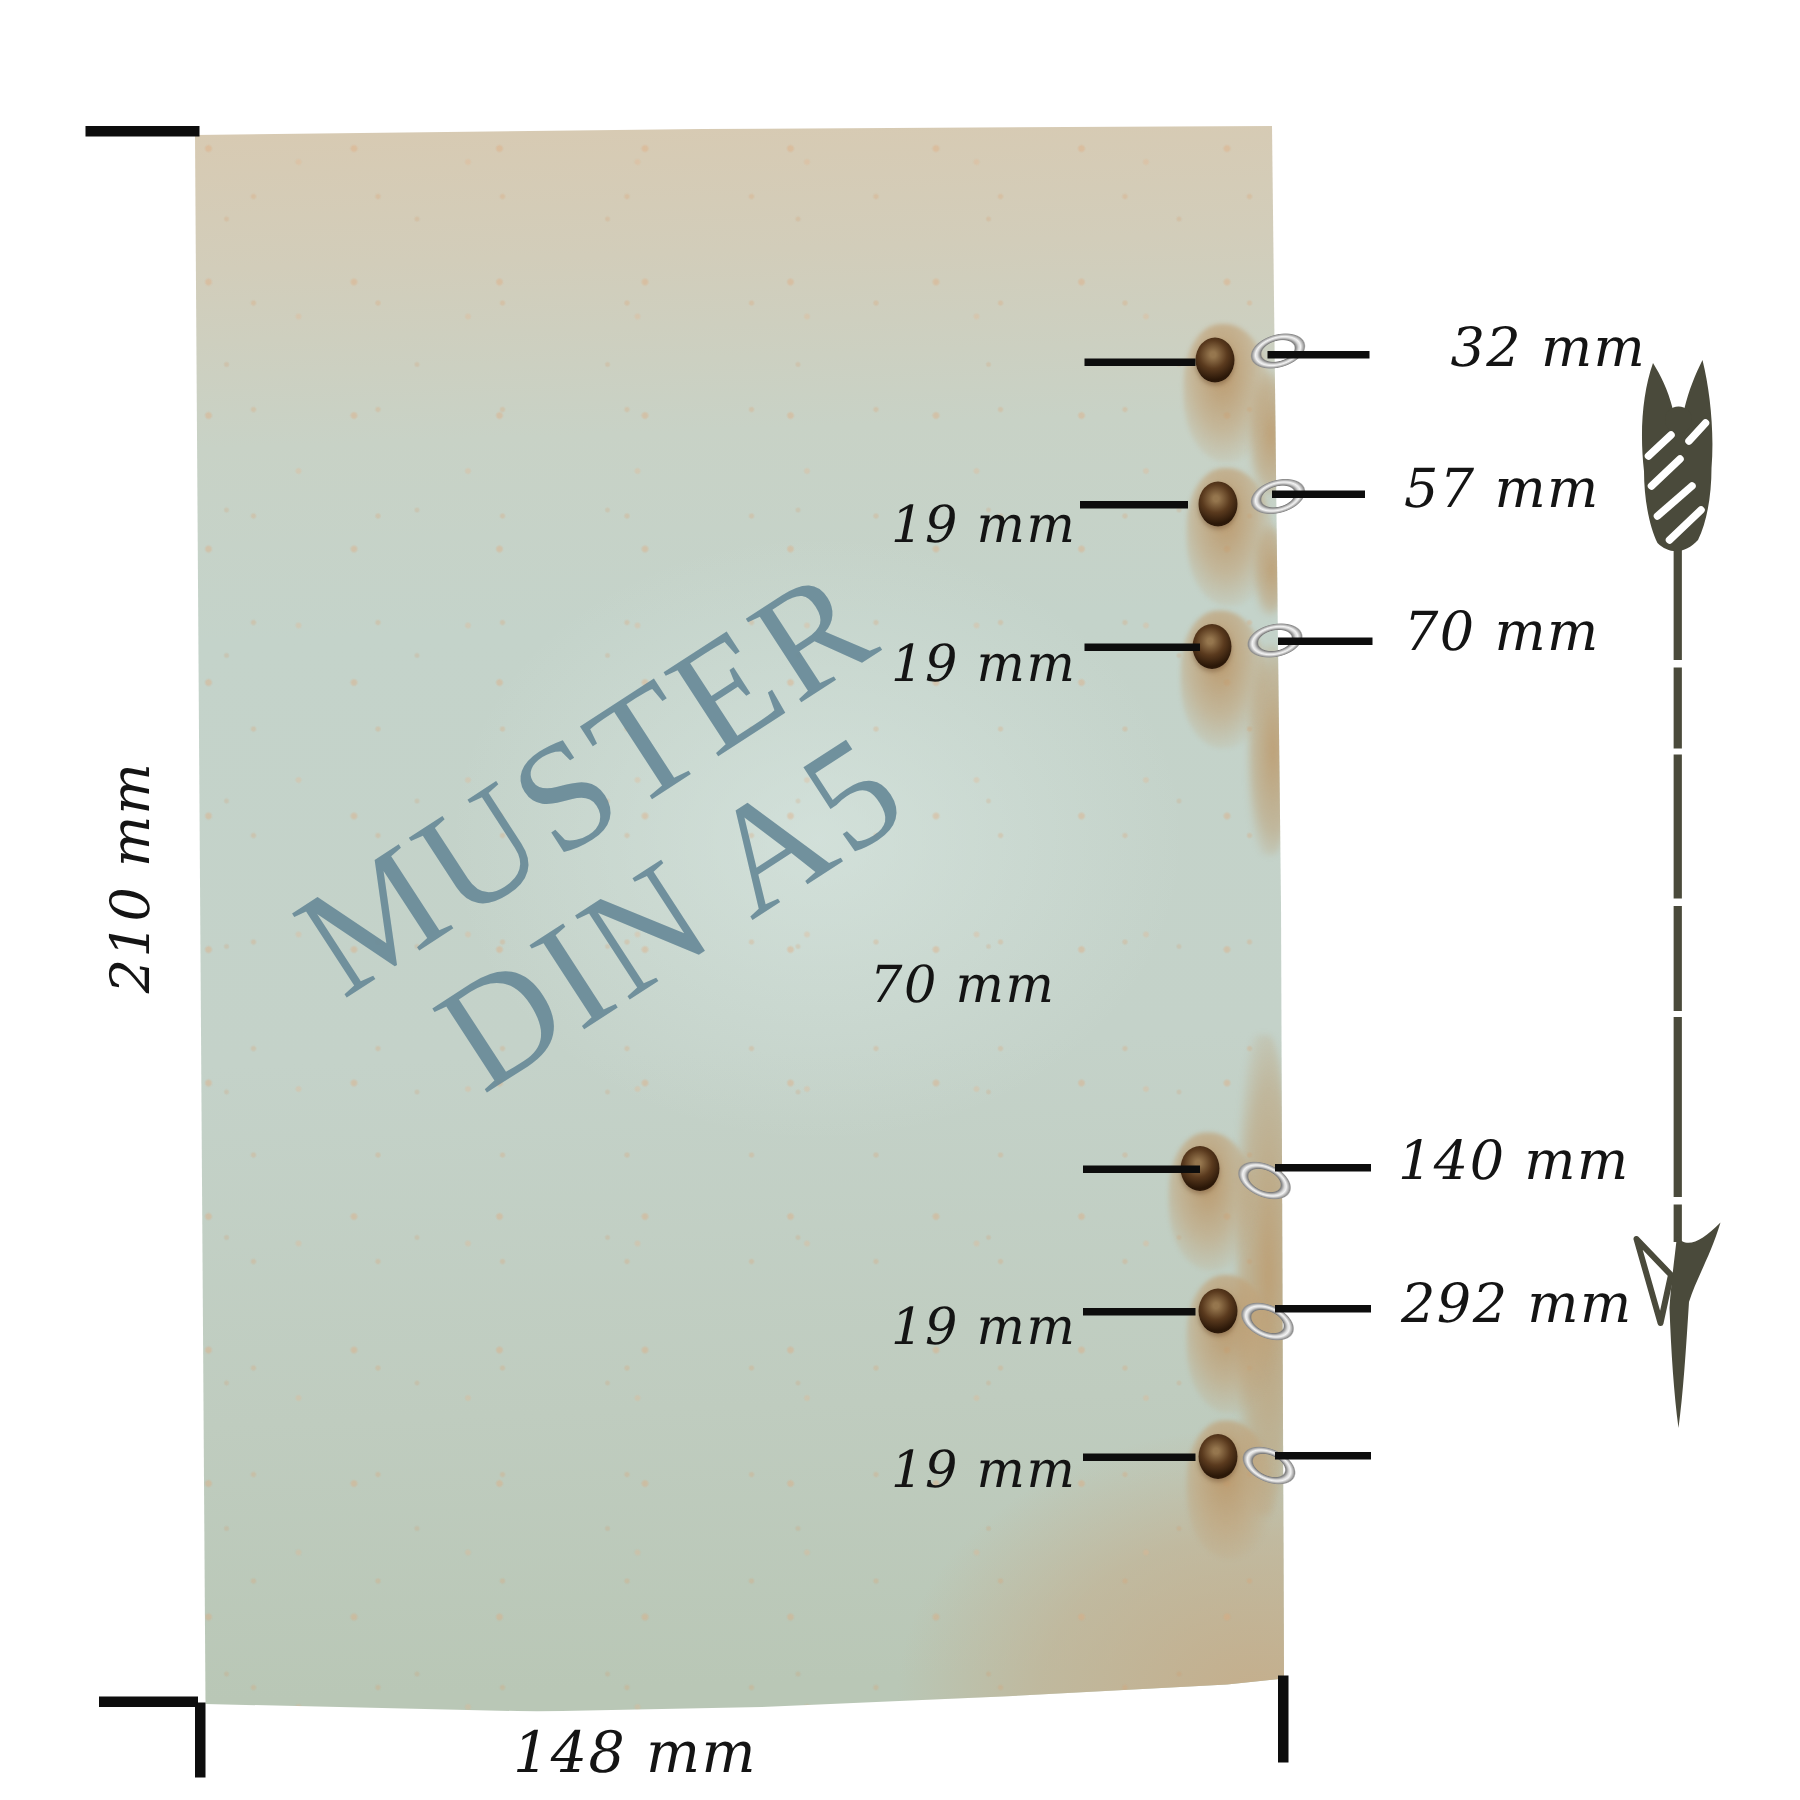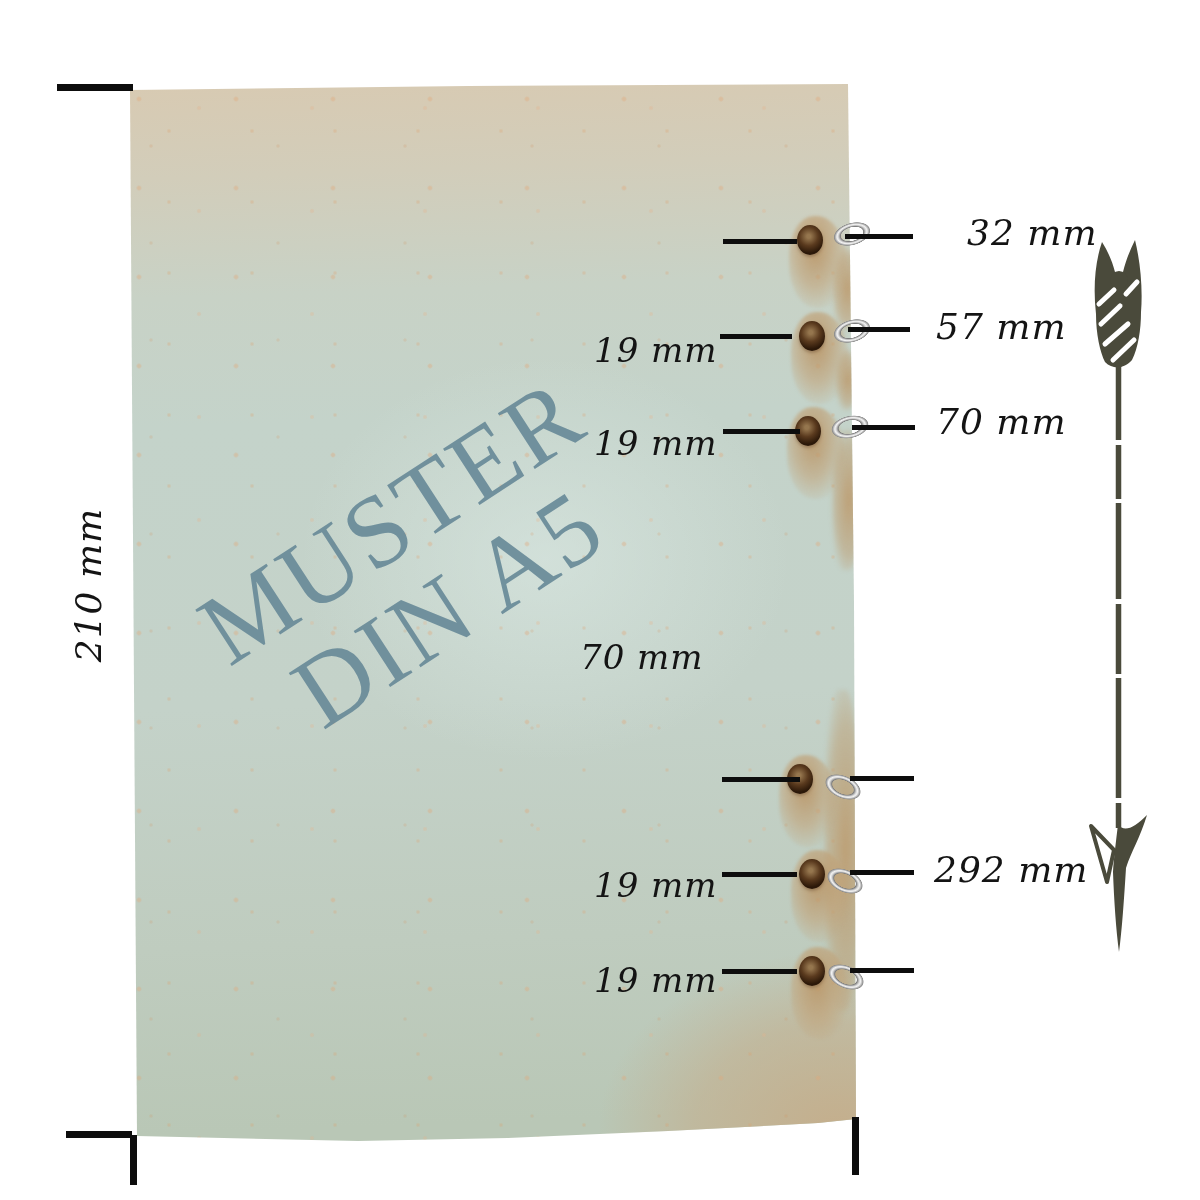--- a/index.html
+++ b/index.html
@@ -106,23 +106,25 @@
   <div class="leader" style="left:845px;top:234px;width:68px;"></div>
   <div class="leader" style="left:848px;top:327px;width:62px;"></div>
   <div class="leader" style="left:852px;top:425px;width:63px;"></div>
   <div class="leader" style="left:850px;top:776px;width:64px;"></div>
   <div class="leader" style="left:850px;top:870px;width:64px;"></div>
   <div class="leader" style="left:850px;top:968px;width:64px;"></div>
 
   <span class="mlabel" style="left:935px;top:212px;margin-left:32px;">32 mm</span>
   <span class="mlabel" style="left:936px;top:306px;">57 mm</span>
   <span class="mlabel" style="left:936px;top:401px;">70 mm</span>
+  <span class="mlabel" style="left:932px;top:754px;">140 mm</span>
   <span class="mlabel" style="left:934px;top:849px;">292 mm</span>
 
   <span class="vlabel">210 mm</span>
+  <span class="mlabel wlabel" style="left:342px;top:1146px;">148 mm</span>
 
   <div class="tick-h" style="left:57px;top:84px;width:76px;"></div>
   <div class="tick-h" style="left:66px;top:1131px;width:66px;"></div>
   <div class="tick-v" style="left:130px;top:1135px;height:50px;"></div>
   <div class="tick-v" style="left:852px;top:1117px;height:58px;"></div>
 
   <svg class="arrow-svg" viewBox="0 0 80 720">
     <g fill="#4a4a3b" stroke="none">
 
       <path d="M24,6 C17,26 15,52 18,78 C18,98 22,116 27,126 C35,134 46,133 54,124

